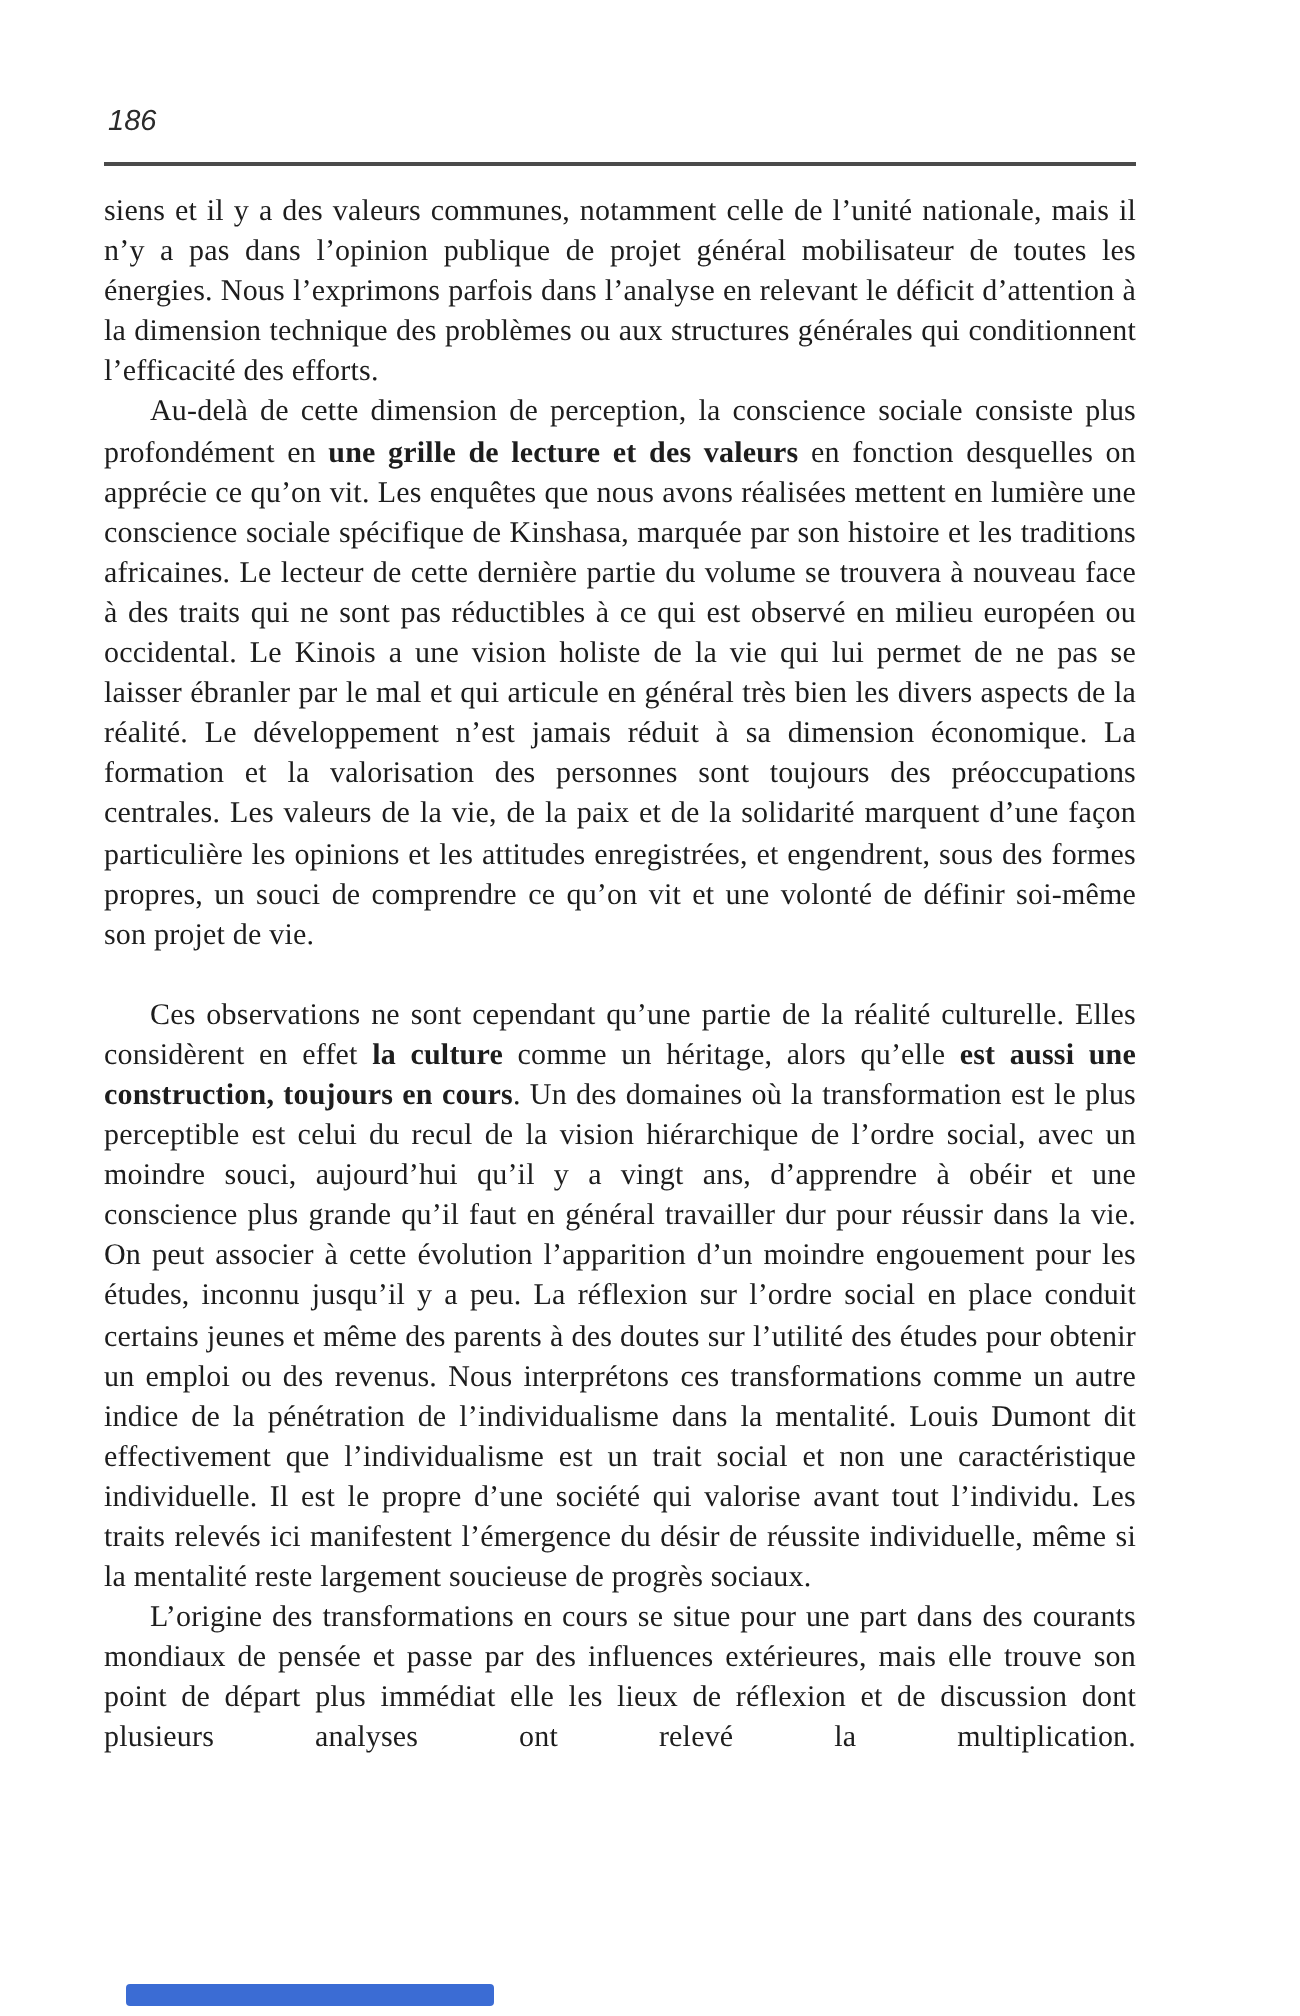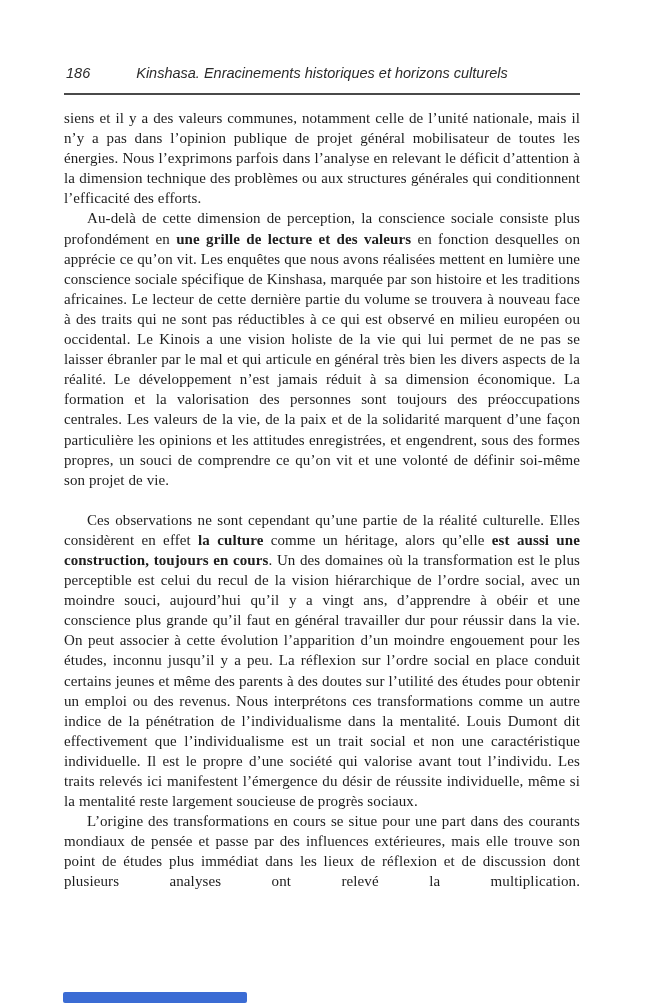--- a/index.html
+++ b/index.html
@@ -11,24 +11,23 @@
     position: relative;
     width: 650px;
     height: 1008px;
     background: #ffffff;
     overflow: hidden;
     font-family: "Liberation Serif", serif;
     color: #1d1d1d;
   }
   .content-col {
     position: absolute;
-    left: 64px;
+    left: 52px;
     top: 0;
     width: 516px;
-    margin-top: 12px;
   }
   .page-header {
     position: relative;
     padding-top: 53px;
     padding-bottom: 11px;
     border-bottom: 2px solid #4a4a4a;
     font-family: "Liberation Sans", sans-serif;
     font-style: italic;
     font-size: 14.5px;
     color: #2b2b2b;
@@ -70,30 +69,29 @@
   }
 </style>
 </head>
 <body>
 
 <div class="page">
   <div class="content-col">
 
     <div class="page-header">
       <span class="page-number">186</span>
-      <span class="running-title">Kinshasa. Enracinements historiques et horizons culturels</span>
     </div>
 
     <div class="body-text">
 
       <p><span>siens et il y a des valeurs communes, notamment celle de l’unité nationale, mais il n’y a pas dans l’opinion publique de projet général mobilisateur de toutes les énergies. Nous l’exprimons parfois dans l’analyse en relevant le déficit d’attention à la dimension technique des problèmes ou aux structures générales qui conditionnent l’efficacité des efforts.</span></p>
 
       <p class="indent"><span>Au-delà de cette dimension de perception, la conscience sociale consiste plus profondément en </span><span class="bi">une grille de lecture et des valeurs</span><span> en fonction desquelles on apprécie ce qu’on vit. Les enquêtes que nous avons réalisées mettent en lumière une conscience sociale spécifique de Kinshasa, marquée par son histoire et les traditions africaines. Le lecteur de cette dernière partie du volume se trouvera à nouveau face à des traits qui ne sont pas réductibles à ce qui est observé en milieu européen ou occidental. Le Kinois a une vision holiste de la vie qui lui permet de ne pas se laisser ébranler par le mal et qui articule en général très bien les divers aspects de la réalité. Le développement n’est jamais réduit à sa dimension économique. La formation et la valorisation des personnes sont toujours des préoccupations centrales. Les valeurs de la vie, de la paix et de la solidarité marquent d’une façon particulière les opinions et les attitudes enregistrées, et engendrent, sous des formes propres, un souci de comprendre ce qu’on vit et une volonté de définir soi-même son projet de vie.</span></p>
 
       <p class="indent gap-before"><span>Ces observations ne sont cependant qu’une partie de la réalité culturelle. Elles considèrent en effet </span><span class="bi">la culture</span><span> comme un héritage, alors qu’elle </span><span class="bi">est aussi une construction, toujours en cours</span><span>. Un des domaines où la transformation est le plus perceptible est celui du recul de la vision hiérarchique de l’ordre social, avec un moindre souci, aujourd’hui qu’il y a vingt ans, d’apprendre à obéir et une conscience plus grande qu’il faut en général travailler dur pour réussir dans la vie. On peut associer à cette évolution l’apparition d’un moindre engouement pour les études, inconnu jusqu’il y a peu. La réflexion sur l’ordre social en place conduit certains jeunes et même des parents à des doutes sur l’utilité des études pour obtenir un emploi ou des revenus. Nous interprétons ces transformations comme un autre indice de la pénétration de l’individualisme dans la mentalité. Louis Dumont dit effectivement que l’individualisme est un trait social et non une caractéristique individuelle. Il est le propre d’une société qui valorise avant tout l’individu. Les traits relevés ici manifestent l’émergence du désir de réussite individuelle, même si la mentalité reste largement soucieuse de progrès sociaux.</span></p>
 
-      <p class="indent justify-last"><span>L’origine des transformations en cours se situe pour une part dans des courants mondiaux de pensée et passe par des influences extérieures, mais elle trouve son point de études plus immédiat dans les lieux de réflexion et de discussion dont plusieurs analyses ont relevé la multiplication.</span></p>
+      <p class="indent justify-last"><span>L’origine des transformations en cours se situe pour une part dans des courants mondiaux de pensée et passe par des influences extérieures, mais elle trouve son point de départ plus immédiat elle les lieux de réflexion et de discussion dont plusieurs analyses ont relevé la multiplication.</span></p>
 
     </div>
   </div>
 
   <div class="blue-bar" style="background: rgb(59, 108, 212);"></div>
 </div>
 
 </body></html>

